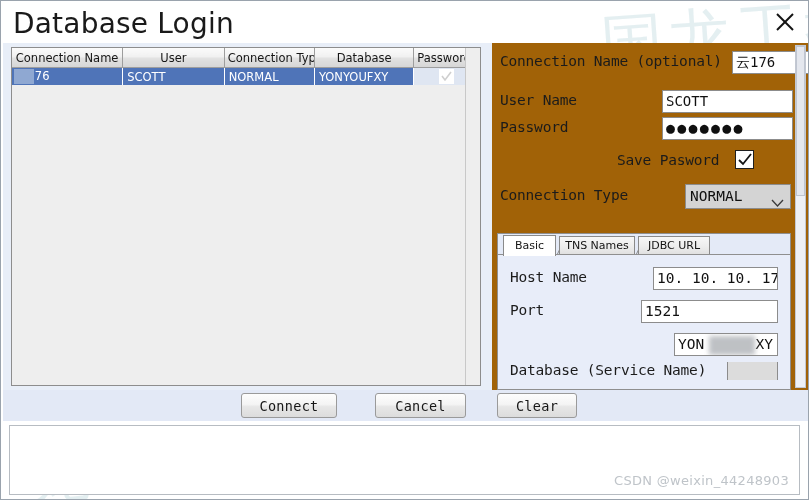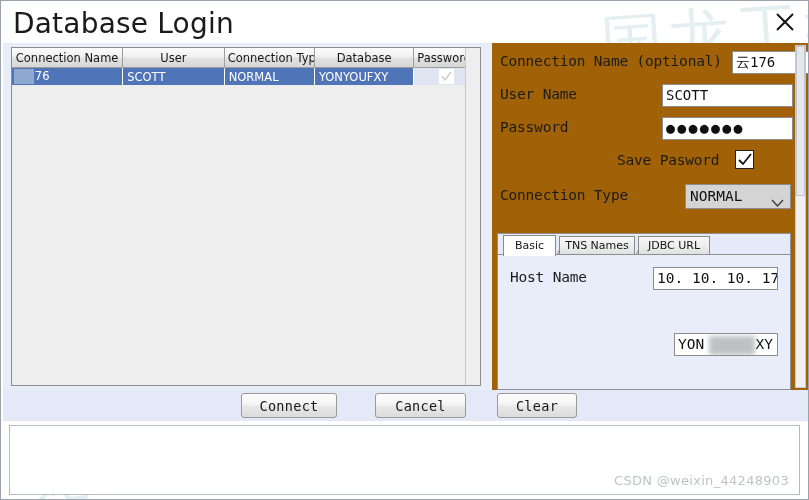--- a/index.html
+++ b/index.html
@@ -478,21 +478,21 @@
     </div>
   </div>
 
   <div class="right-panel">
 
     <div class="frow" style="top:6px;">
       <span class="flabel">Connection Name (optional)</span>
       <div class="finput" style="left:240px; top:2px; width:80px;">云176</div>
     </div>
 
-    <div class="frow" style="top:39px;">
+    <div class="frow" style="top:45px;">
       <span class="flabel">User Name</span>
       <div class="finput" style="left:170px; top:2px; width:131px;">SCOTT</div>
     </div>
 
     <div class="frow" style="top:72px;">
       <span class="flabel">Password</span>
       <div class="finput pw-dots" style="left:170px; top:2px; width:131px;">●●●●●●●</div>
     </div>
 
     <div class="frow" style="top:105px;">
@@ -533,28 +533,36 @@
         <div class="tab" style="left:140px; width:72px;">JDBC URL</div>
       </div>
 
       <div class="tabcontent">
 
         <div class="trow" style="top:8px;">
           <span class="tlabel">Host Name</span>
           <div class="tinput" style="left:155px; top:4px; width:125px;">10. 10. 10. 176</div>
         </div>
 
+        <div class="trow" style="top:41px;">
+          <span class="tlabel">Port</span>
+          <div class="tinput" style="left:143px; top:4px; width:137px;">1521</div>
+        </div>
 
         <div class="trow" style="top:74px;">
           <div class="tinput" style="left:176px; top:4px; width:104px; position:absolute;">
             <span>YON</span><span style="position:absolute; right:4px;">XY</span>
             <span class="blurbox"></span>
           </div>
         </div>
 
+        <div class="clipped-row" style="top:107px;">
+          <span class="tlabel" style="top:0px;">Database (Service Name)</span>
+          <div class="tinput grey" style="left:229px; top:-2px; width:51px;"></div>
+        </div>
 
       </div>
     </div>
 
     <div class="right-scroll">
       <div class="thumb"></div>
     </div>
   </div>
 
   <div class="btn-strip">

